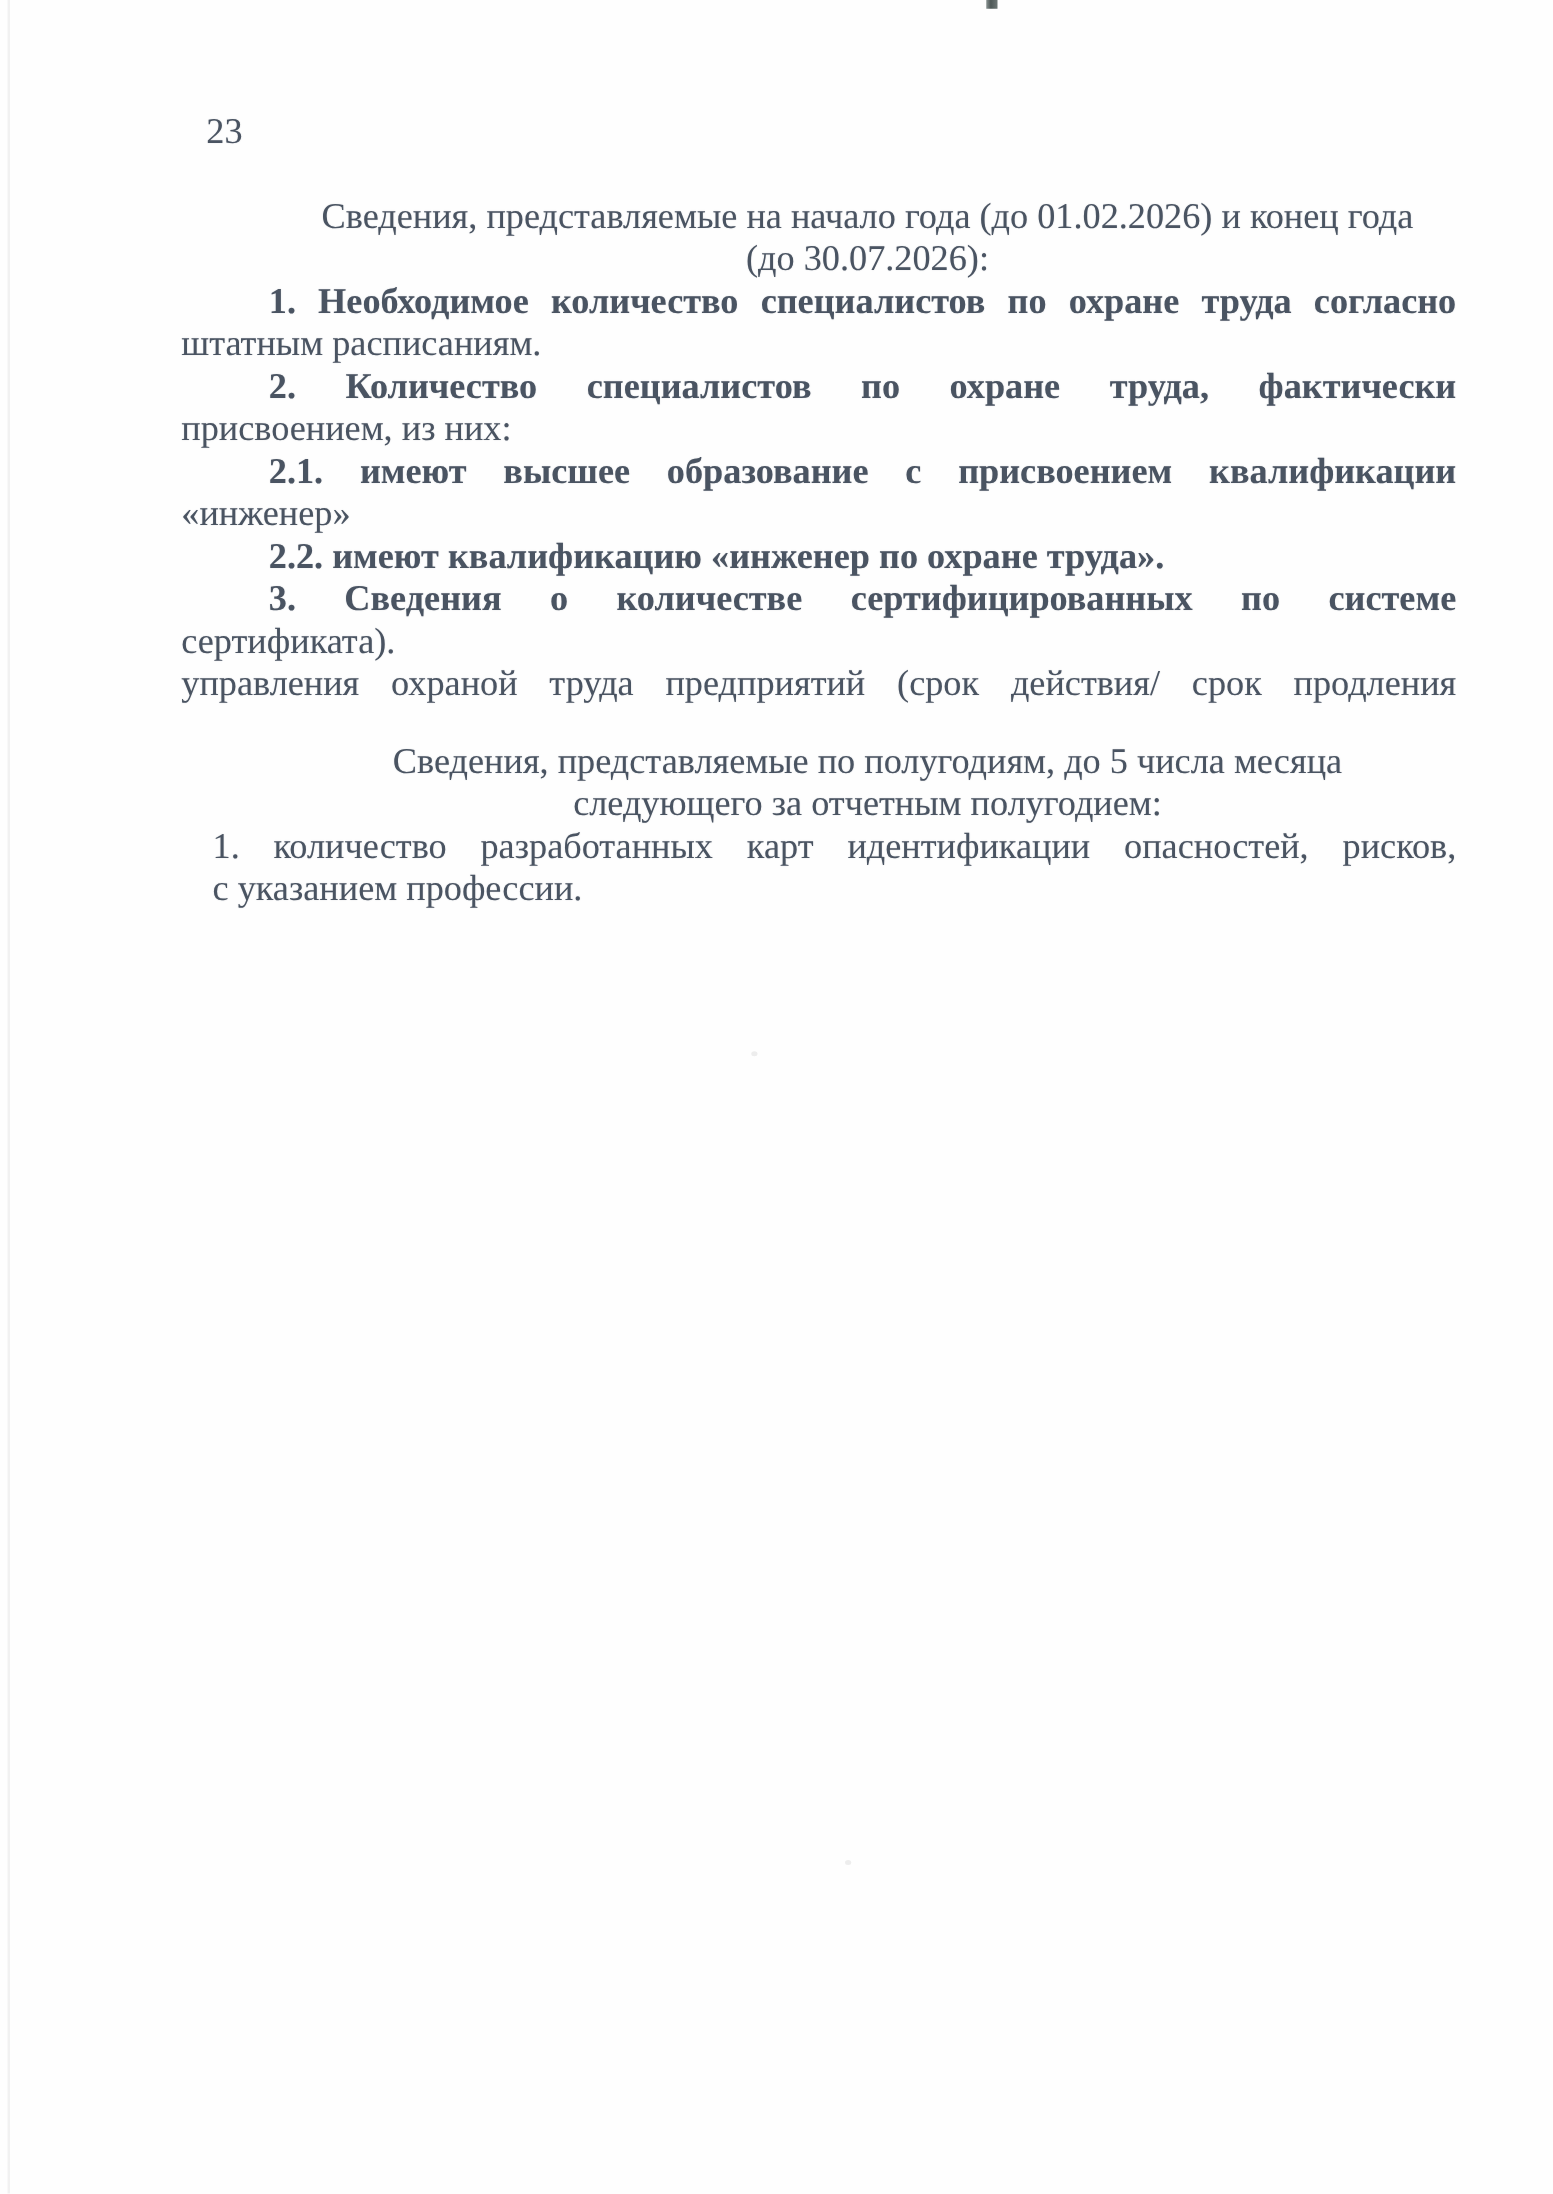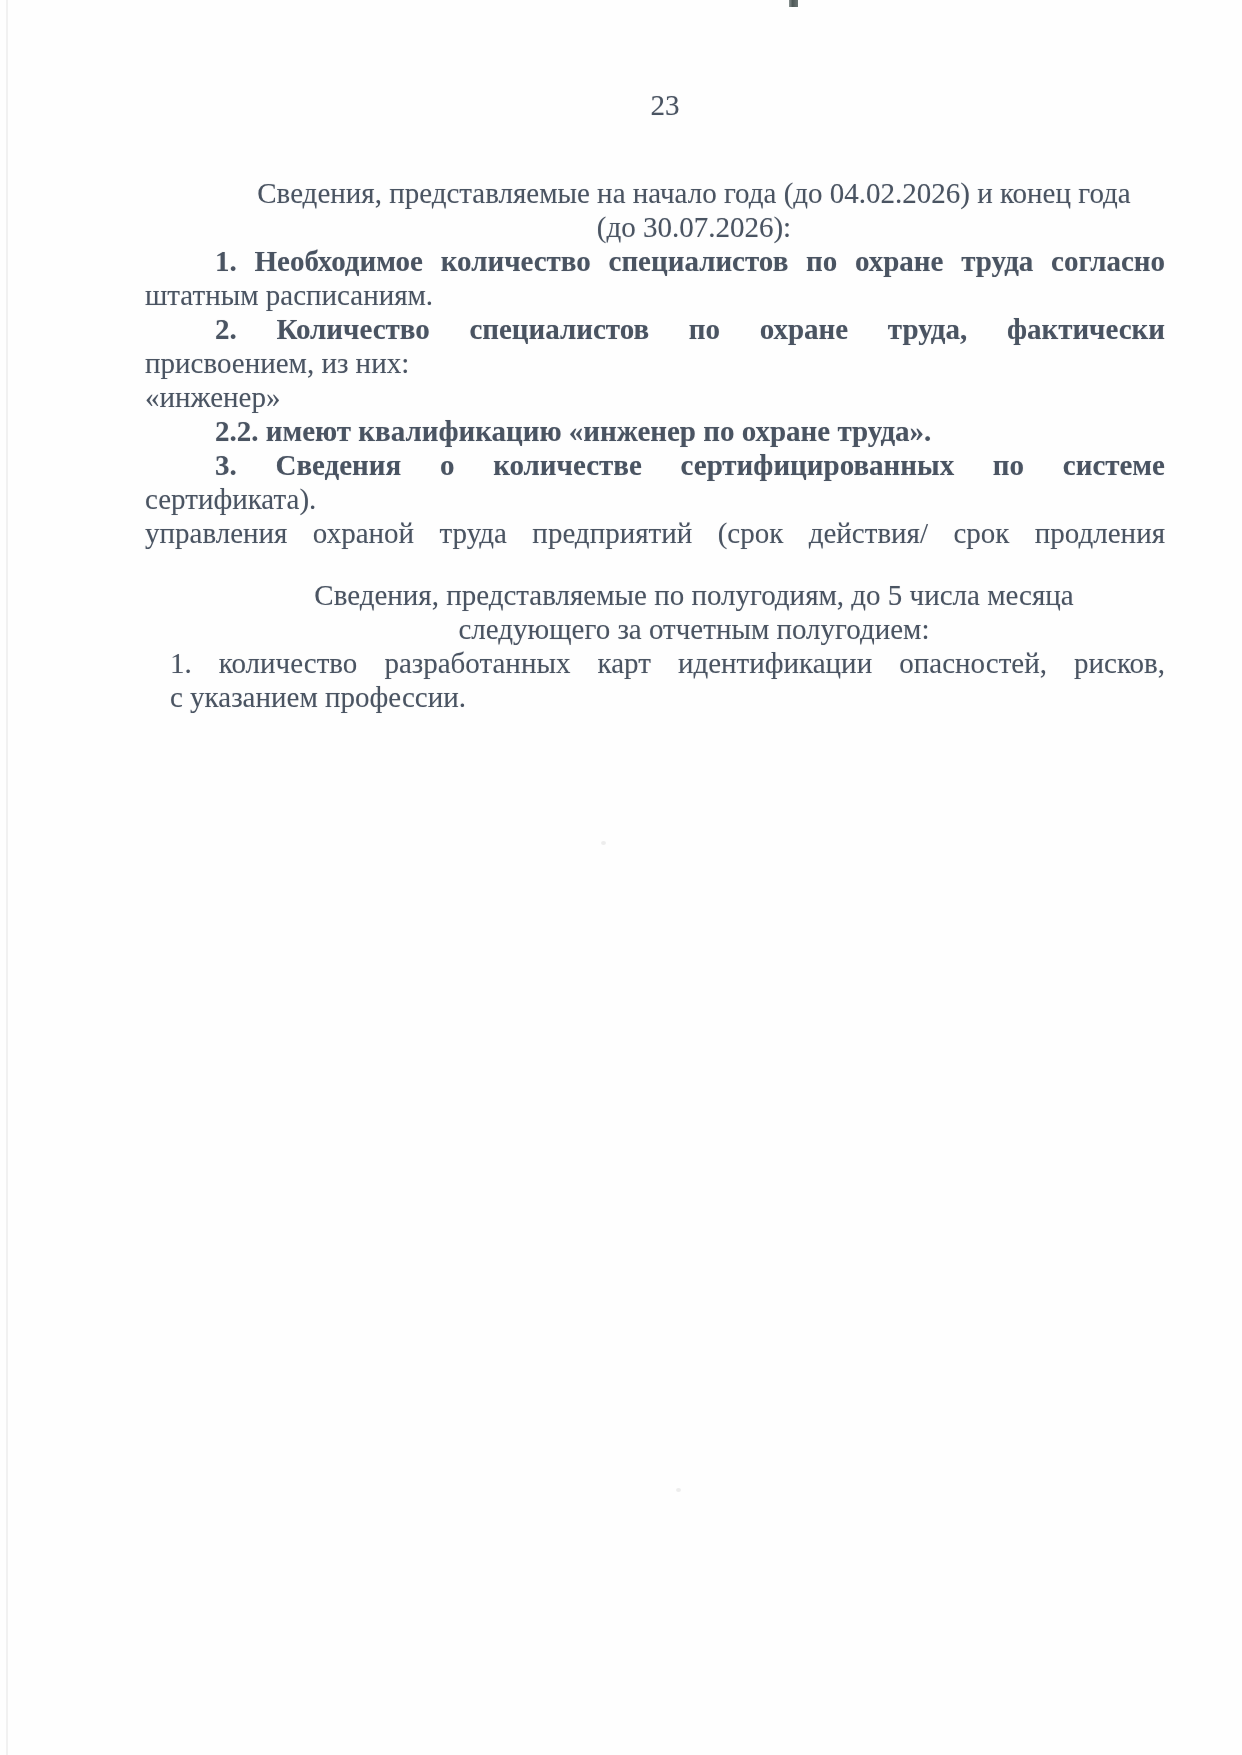--- a/index.html
+++ b/index.html
@@ -48,23 +48,22 @@
   .dot-2 { left: 676px; top: 1488px; }
 
   .content {
     position: absolute;
     left: 145px;
     top: 88px;
     width: 1020px;
     text-shadow: 0 0 1px rgba(74, 84, 98, 0.28);
   }
   .pagenum {
-    text-align: center;
     padding-left: 20px;
-    margin-bottom: 54px; 
+    margin-bottom: 34px; 
   }
   .line { white-space: normal; }
   
   .jfull {
     text-align: justify;
     text-align-last: justify;
   }
   
   .ind { text-indent: 70px; font-weight: bold; }
   
@@ -84,35 +83,36 @@
   <div class="edge-line"></div>
   <div class="speck-top"></div>
   <div class="dot-faint dot-1"></div>
   <div class="dot-faint dot-2"></div>
 
   <div class="content">
 
     <div class="pagenum">23</div>
 
     <div>
-      <div class="line center">Сведения, представляемые на начало года (до 04.02.2026) и конец года</div>
+      <div class="line center">Сведения, представляемые на начало года (до 01.02.2026) и конец года</div>
       <div class="line center">(до 30.07.2026):</div>
     </div>
 
     <div>
       <div class="line jfull ind">1. Необходимое количество специалистов по охране труда согласно</div>
       <div class="line">штатным расписаниям.</div>
     </div>
 
     <div>
       <div class="line jfull ind">2. Количество специалистов по охране труда, фактически</div>
       <div class="line">присвоением, из них:</div>
     </div>
 
     <div>
+      <div class="line jfull ind">2.1. имеют высшее образование с присвоением квалификации</div>
       <div class="line">«инженер»</div>
     </div>
 
     <div>
       <div class="line ind">2.2. имеют квалификацию «инженер по охране труда».</div>
     </div>
 
     <div>
       <div class="line jfull ind">3. Сведения о количестве сертифицированных по системе</div>
       <div class="line">сертификата).</div>

